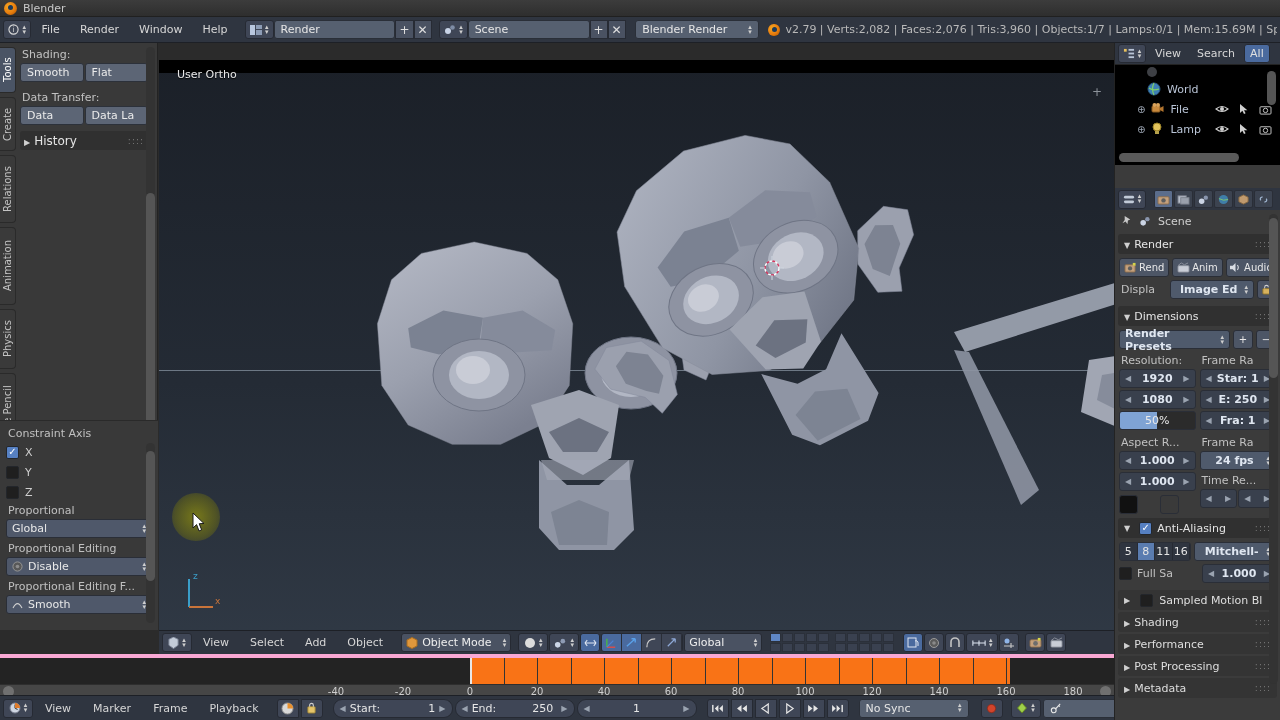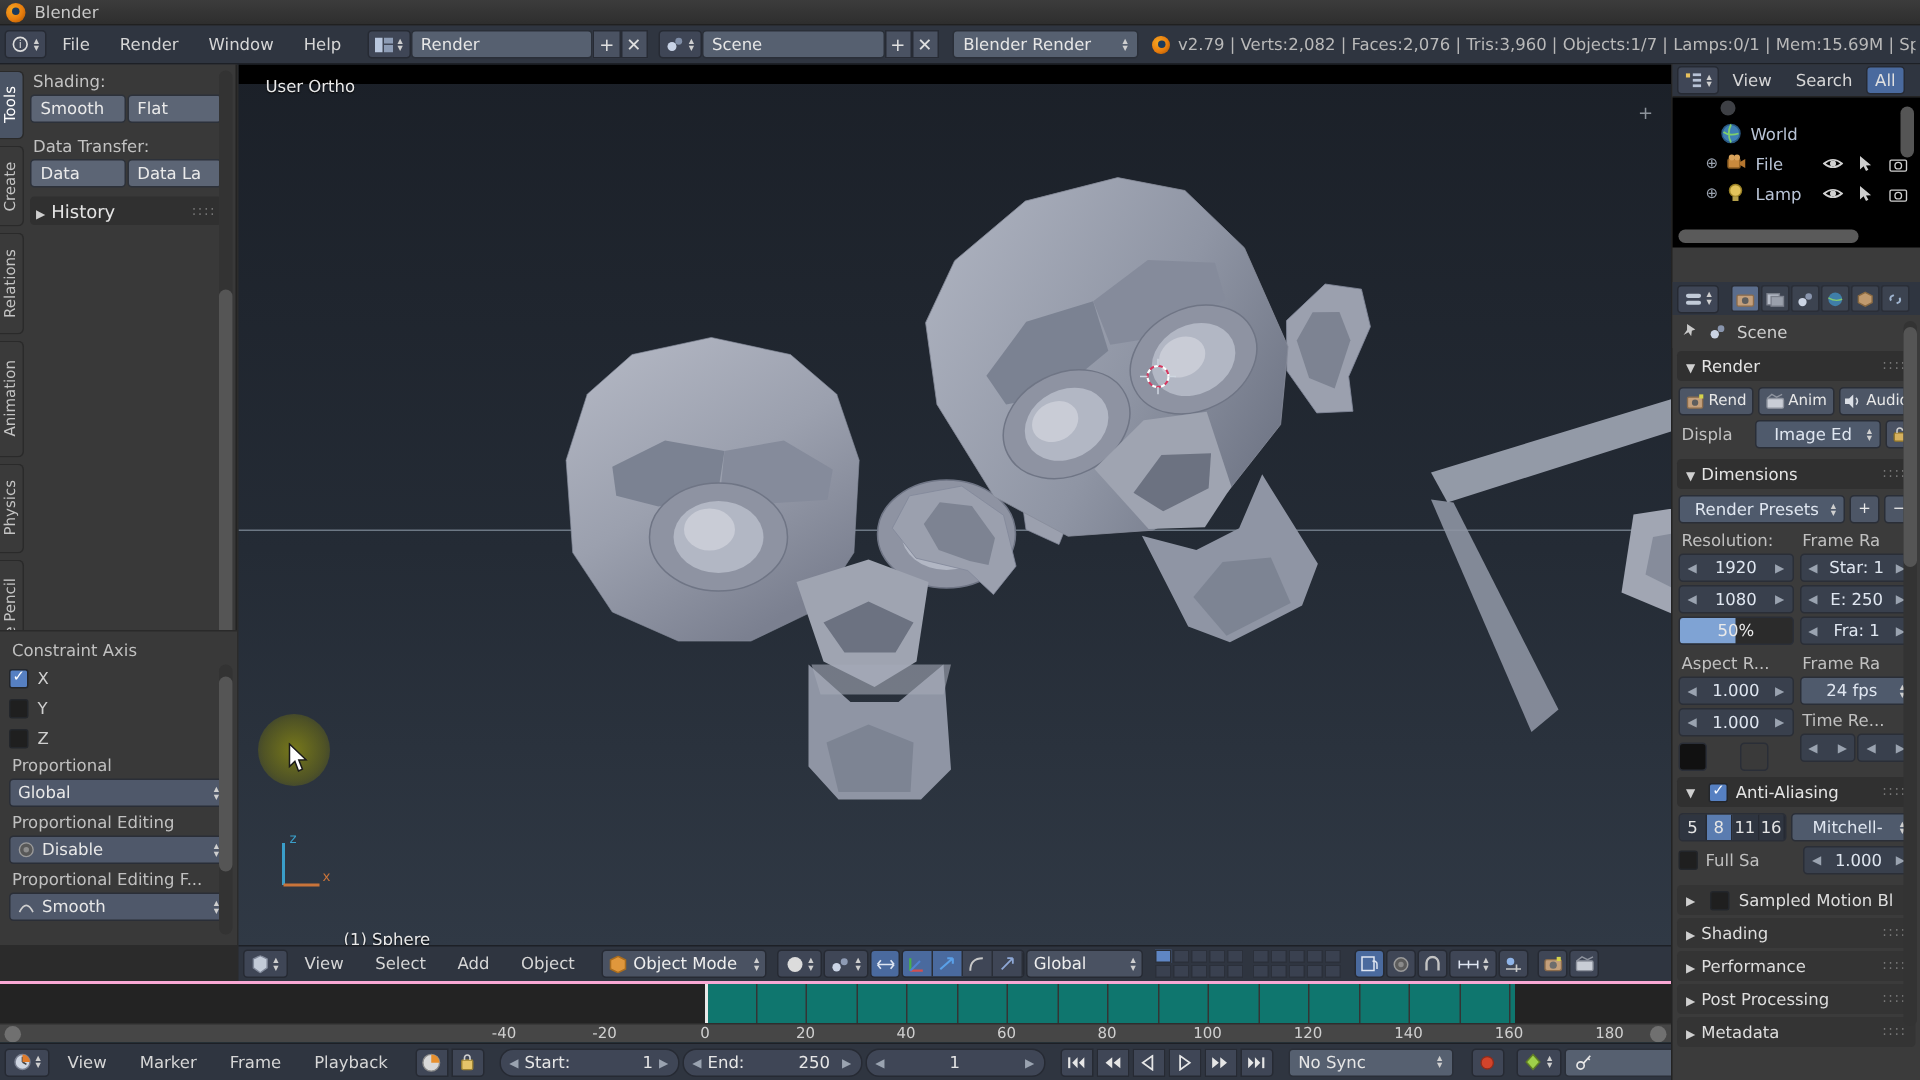--- a/index.html
+++ b/index.html
@@ -68,21 +68,21 @@
     background:#1f1f1f; display:inline-flex; align-items:center; justify-content:center; }
   .ck.on { background:#5680c2; }
   .ck.on:after{ content:"✓"; color:#fff; font-size:10px; line-height:10px; }
   .ckrow { display:flex; align-items:center; gap:6px; height:20px; }
   .ckrow span.t { font-size:11px; color:#cfcfcf; }
   .dropdown { height:19px; background:#4f586a; border:1px solid #2a2e37; border-radius:3px;
     display:flex; align-items:center; padding:0 5px; color:#e8e8e8; font-size:11px;
     justify-content:space-between; margin-bottom:2px;}
 
   
-  .viewport { position:absolute; left:159px; top:43px; width:955px; height:587px;
+  .viewport { position:absolute; left:159px; top:60px; width:955px; height:587px;
     background:linear-gradient(#1b2028 0%, #242b35 55%, #303945 100%); overflow:hidden; }
   .vp-top-black { position:absolute; left:0; top:0; width:955px; height:13px; background:#000; }
   .vp-text { position:absolute; color:#e9e9e9; font-size:11px; text-shadow:0 1px 1px #000; }
   .horizon { position:absolute; left:0; top:310px; width:955px; height:1px;
     background:rgba(200,215,230,.45); }
   .plus-mark{ position:absolute; right:12px; top:25px; color:#8d939b; font-size:12px; }
   .axisgiz { position:absolute; left:22px; bottom:35px; width:40px; height:45px; }
   .cursor3d { position:absolute; width:22px; height:22px; }
   .hl-circle { position:absolute; width:48px; height:48px; border-radius:50%;
     background:radial-gradient(circle, rgba(132,132,20,.85) 0%, rgba(110,110,18,.55) 60%, rgba(60,62,40,0) 100%); }
@@ -100,22 +100,22 @@
   .segbox { display:flex; height:19px; border:1px solid #262a33; border-radius:3px; overflow:hidden; }
   .segbox > div { width:20px; display:flex; align-items:center; justify-content:center;
     background:#3f4656; border-right:1px solid #2a2e37; }
   .segbox > div.sel { background:#4a6a9e; }
   .layergrid { display:grid; grid-template-columns:repeat(5,11px); grid-template-rows:repeat(2,9px);
     gap:1px; }
   .layergrid i { background:#3a4150; border:1px solid #2b303a; display:block;}
   .layergrid i.on { background:#5f86c4; }
 
   
-  .tl-ruler { position:absolute; left:0; top:654px; width:1114px; height:41px; background:#0f766e;
-    border-top:2px solid #f9a8d4; overflow:hidden;}
+  .tl-ruler { position:absolute; left:0; top:654px; width:1114px; height:41px; background:#f97316;
+    border-top:4px solid #f9a8d4; overflow:hidden;}
   .tl-grid { position:absolute; left:0; top:0; width:1114px; height:26px; }
   .tl-grid i { position:absolute; top:0; width:1px; height:26px; background:#343434; }
   .tl-outrange { position:absolute; top:0; height:26px; background:#232323; }
   .tl-playhead { position:absolute; top:0; width:2px; height:26px; background:#e8e8e8; }
   .tl-scale { position:absolute; left:0; top:26px; width:1114px; height:15px;
     background:#464646; border-top:1px solid #2e2e2e; }
   .tl-scale span { position:absolute; top:1px; font-size:10px; color:#cfcfcf;
     transform:translateX(-50%); }
   .tl-knob { position:absolute; width:11px; height:11px; border-radius:50%; background:#707070;
     top:28px;}
@@ -155,21 +155,21 @@
   .sect { background:#303030; height:20px; display:flex; align-items:center;
     justify-content:space-between; padding:0 6px; margin:2px 3px; border-radius:3px;
     color:#e4e4e4; font-size:11px; }
   .pbody { padding:2px 4px; }
   .prow { display:flex; gap:3px; margin-bottom:3px; }
   .pbtn { flex:1; height:19px; background:#4d5666; border:1px solid #2a2e37; border-radius:3px;
     display:flex; align-items:center; justify-content:center; gap:2px; color:#e8e8e8; font-size:10px; }
   .nfield { height:19px; background:#39404d; border:1px solid #2a2e37; border-radius:3px;
     display:flex; align-items:center; justify-content:space-between; padding:0 5px;
     color:#dfe6f0; font-size:11px; }
-  .nfield b { font-weight:normal; margin:0 auto;text-align:right; }
+  .nfield b { font-weight:bold; margin:0 auto; }
   .sliderf { height:19px; background:#2b2b2b; border:1px solid #2a2e37; border-radius:3px;
     position:relative; overflow:hidden; display:flex; align-items:center; justify-content:center;
     color:#eaeaea; font-size:11px; }
   .sliderf .fill { position:absolute; left:0; top:0; bottom:0; background:#7fa3d4; }
   .sliderf span { position:relative; z-index:2; }
   .col2 { display:grid; grid-template-columns:1fr 1fr; gap:4px; }
   .caption { color:#c0c0c0; font-size:11px; padding:2px 0 2px 2px; }
   .segnum { display:flex; height:19px; border:1px solid #2a2e37; border-radius:3px; overflow:hidden; }
   .segnum div { flex:1; display:flex; align-items:center; justify-content:center;
     background:#2f3540; border-right:1px solid #262a33; color:#e4e4e4; font-size:11px;}

